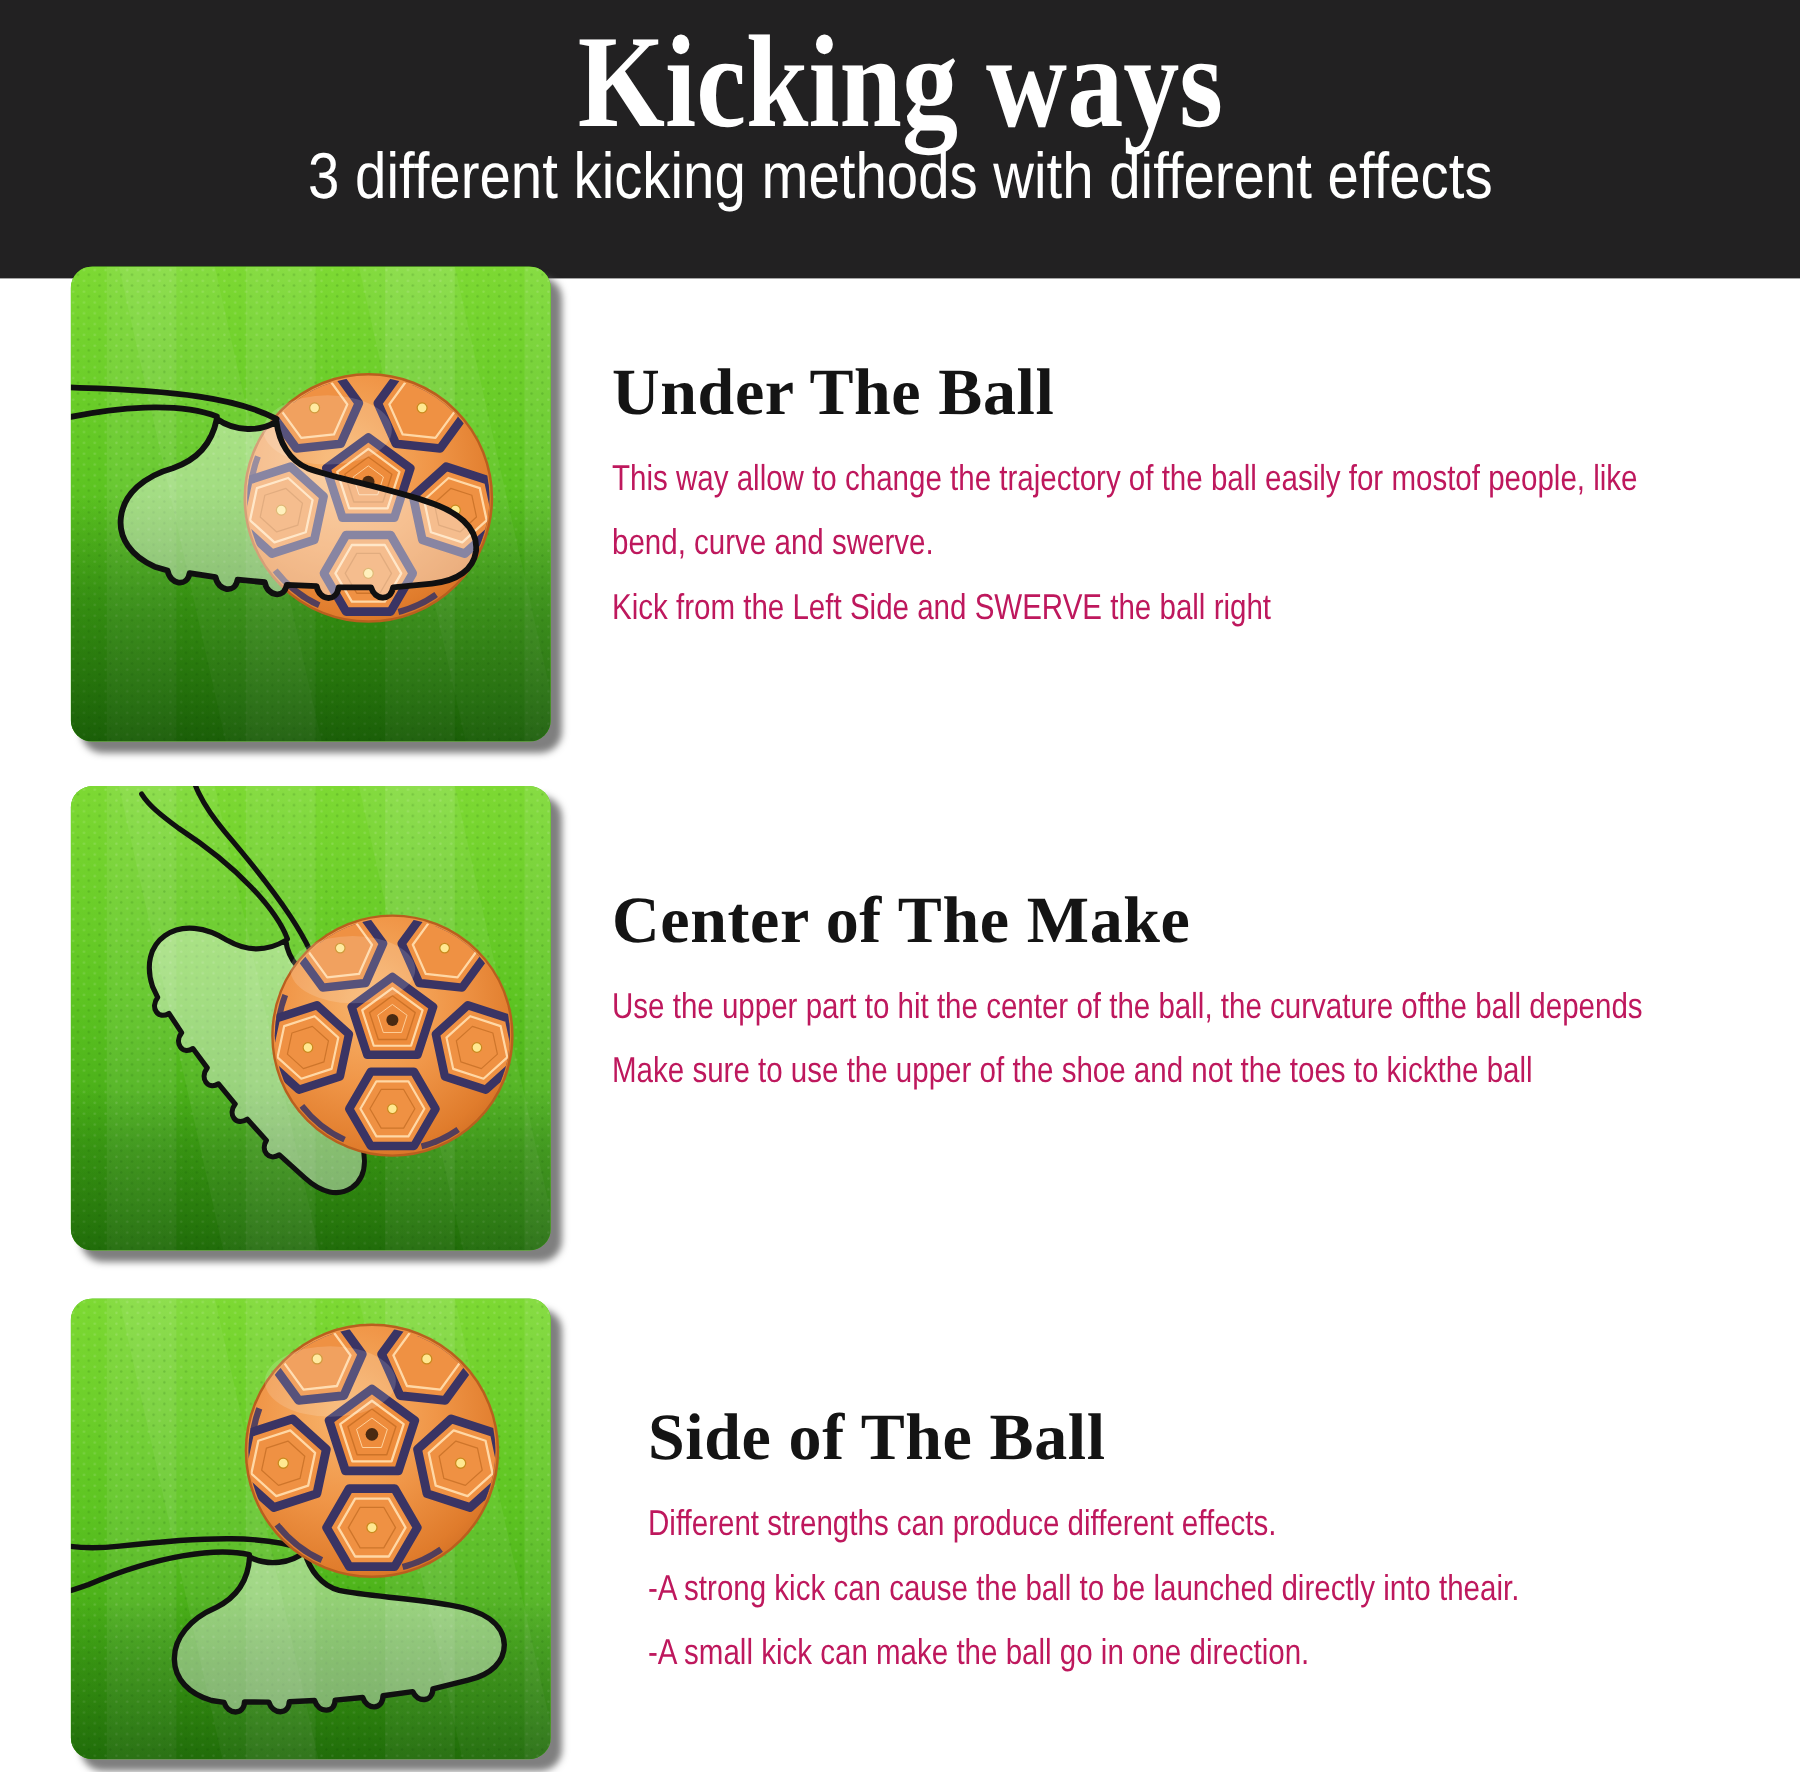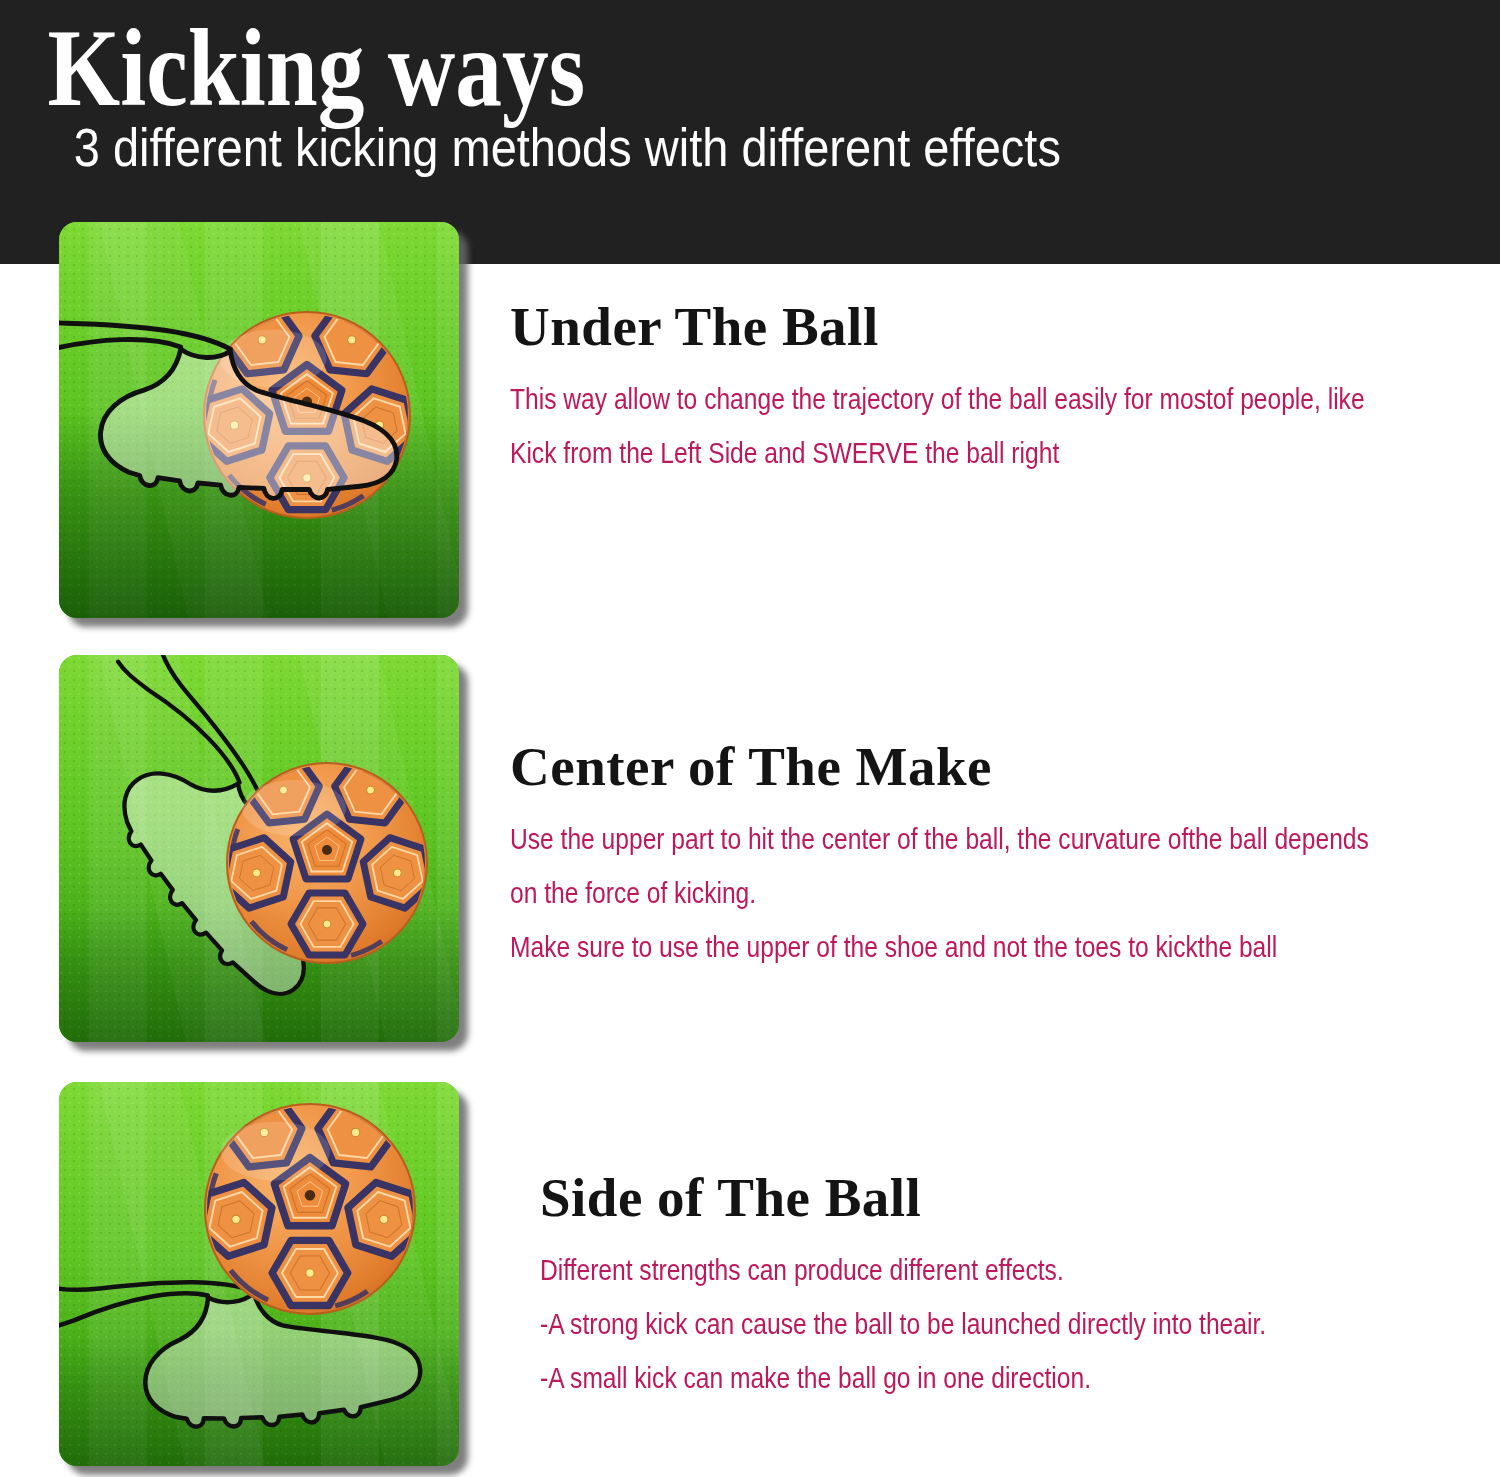--- a/index.html
+++ b/index.html
@@ -4,22 +4,22 @@
 <style>
   html,body { margin:0; padding:0; background:#ffffff; }
   .canvas {
     position:relative; width:1500px; height:1477px;
     background:#ffffff; overflow:hidden;
     font-family:"Liberation Sans","DejaVu Sans",sans-serif;
     color:#1d1d1d;
   }
   
   .hdr {
-    position:absolute; left:0; top:0; width:1500px; height:264px;
-    background:var(--header-bg,#222122); 
+    position:absolute; left:0; top:0; width:1500px; height:232px;
+    background:var(--header-bg,#222122); text-align:center;
   }
   .hdr h1 {
     margin:0; padding-top:14px; line-height:108px;
     font-family:"Liberation Serif","DejaVu Serif",serif;
     font-weight:bold; font-size:110px; color:var(--header-text,#ffffff);
   }
   .hdr h1 .tx { display:inline-block; transform:scaleX(0.85); transform-origin:center; white-space:nowrap; }
   .hdr .sub {
     margin-top:2px; font-size:54px; color:var(--header-text,#ffffff); line-height:46px;
   }
@@ -195,29 +195,29 @@
       <g>
         <use href="#ballSym" transform="translate(140.7,16.7) scale(1.05)"></use>
       </g>
     </svg>
   </div>
 
   <section class="tblock" id="t1">
     <h2>Under The Ball</h2>
     <div>
       <div class="line"><span class="cx">This way allow to change the trajectory of the ball easily for mostof people, like</span></div>
+      <div class="line"><span class="cx">bend, curve and swerve.</span></div>
       <div class="line"><span class="cx">Kick from the Left Side and SWERVE the ball right</span></div>
     </div>
   </section>
 
   <section class="tblock" id="t2">
     <h2>Center of The Make</h2>
     <div>
       <div class="line"><span class="cx">Use the upper part to hit the center of the ball, the curvature ofthe ball depends</span></div>
-      <div class="line"><span class="cx">on the force of kicking.</span></div>
       <div class="line"><span class="cx">Make sure to use the upper of the shoe and not the toes to kickthe ball</span></div>
     </div>
   </section>
 
   <section class="tblock" id="t3">
     <h2>Side of The Ball</h2>
     <div>
       <div class="line"><span class="cx">Different strengths can produce different effects.</span></div>
       <div class="line"><span class="cx">-A strong kick can cause the ball to be launched directly into theair.</span></div>
       <div class="line"><span class="cx">-A small kick can make the ball go in one direction.</span></div>

